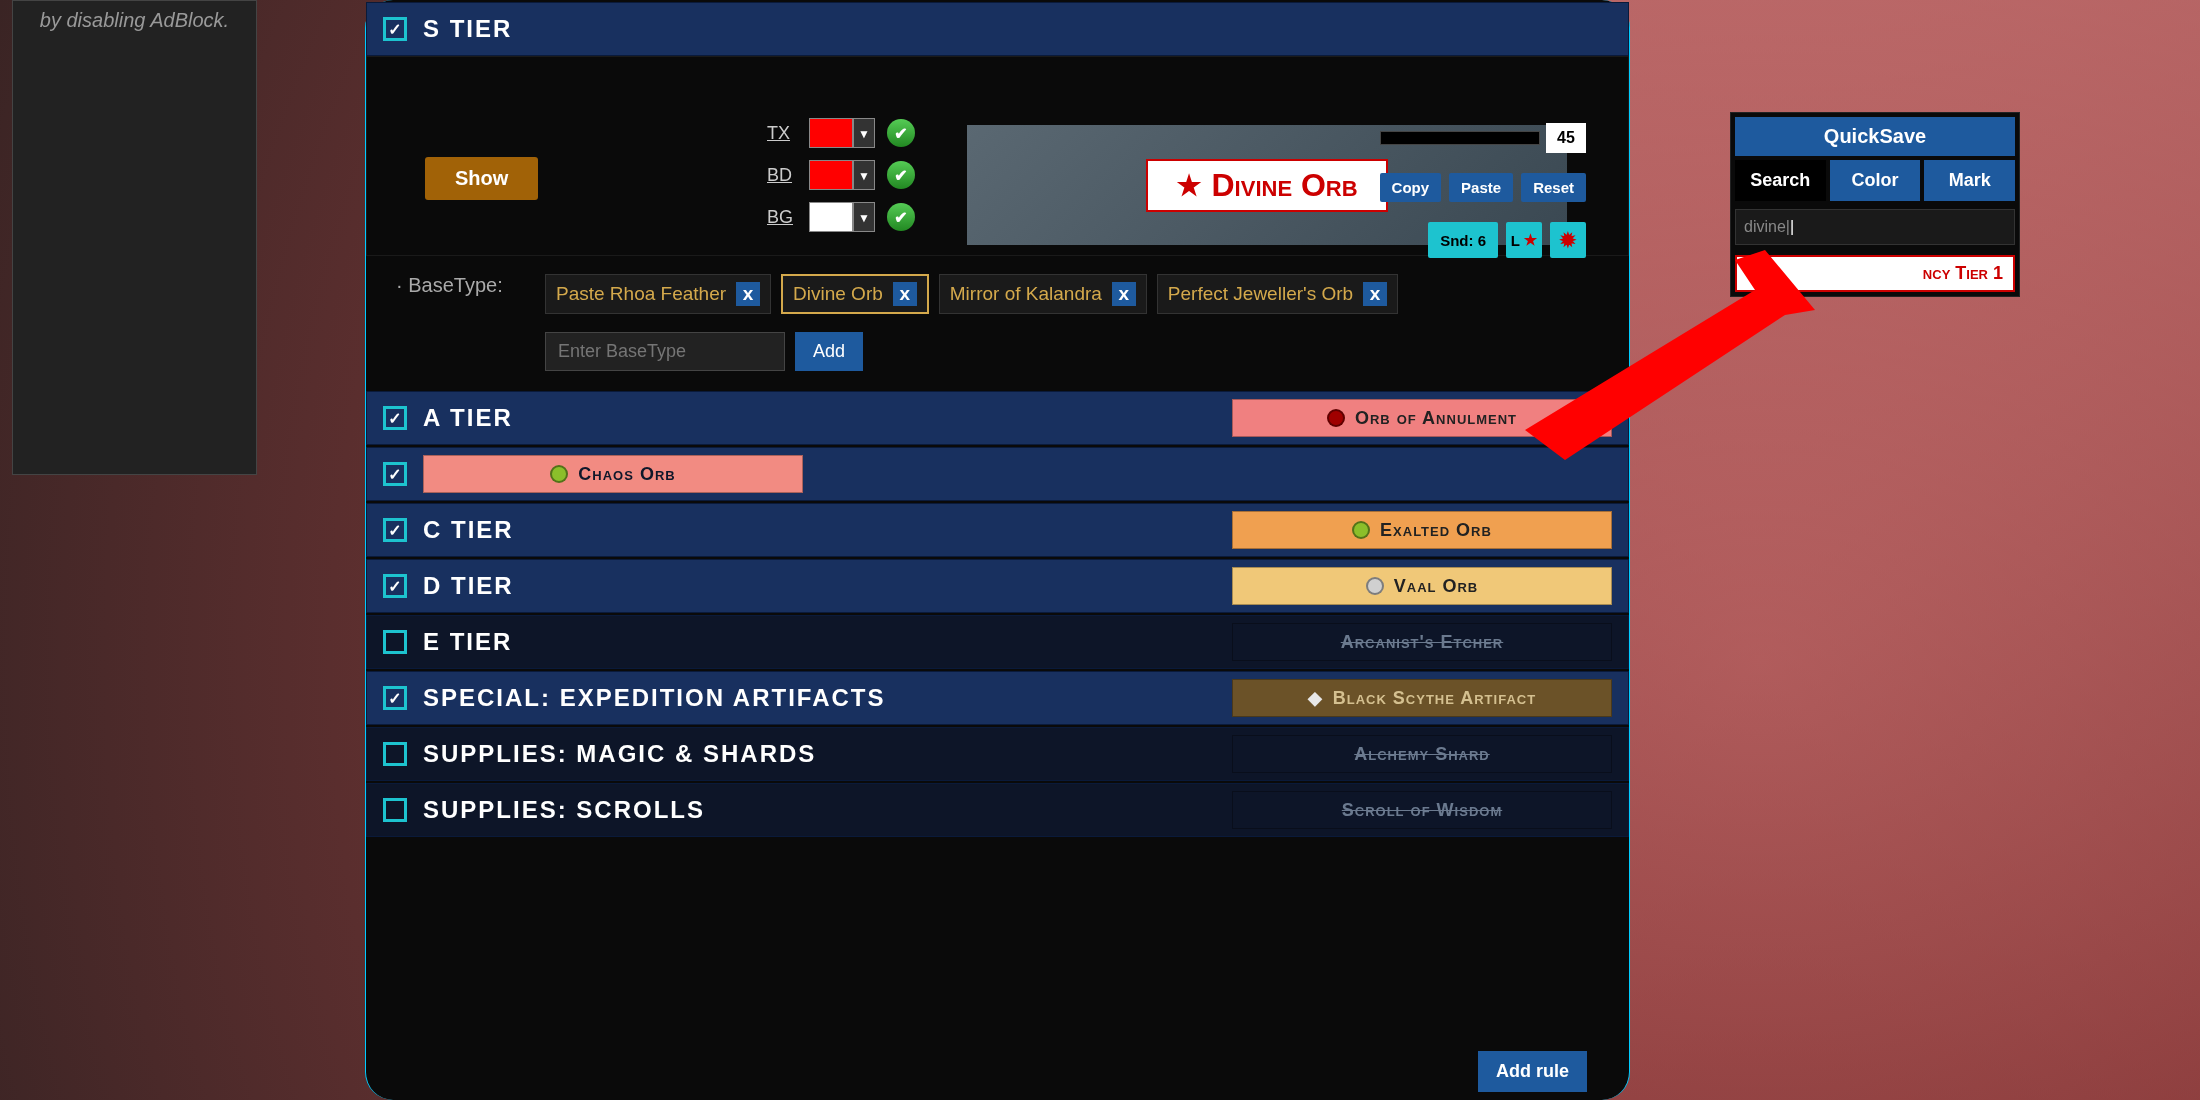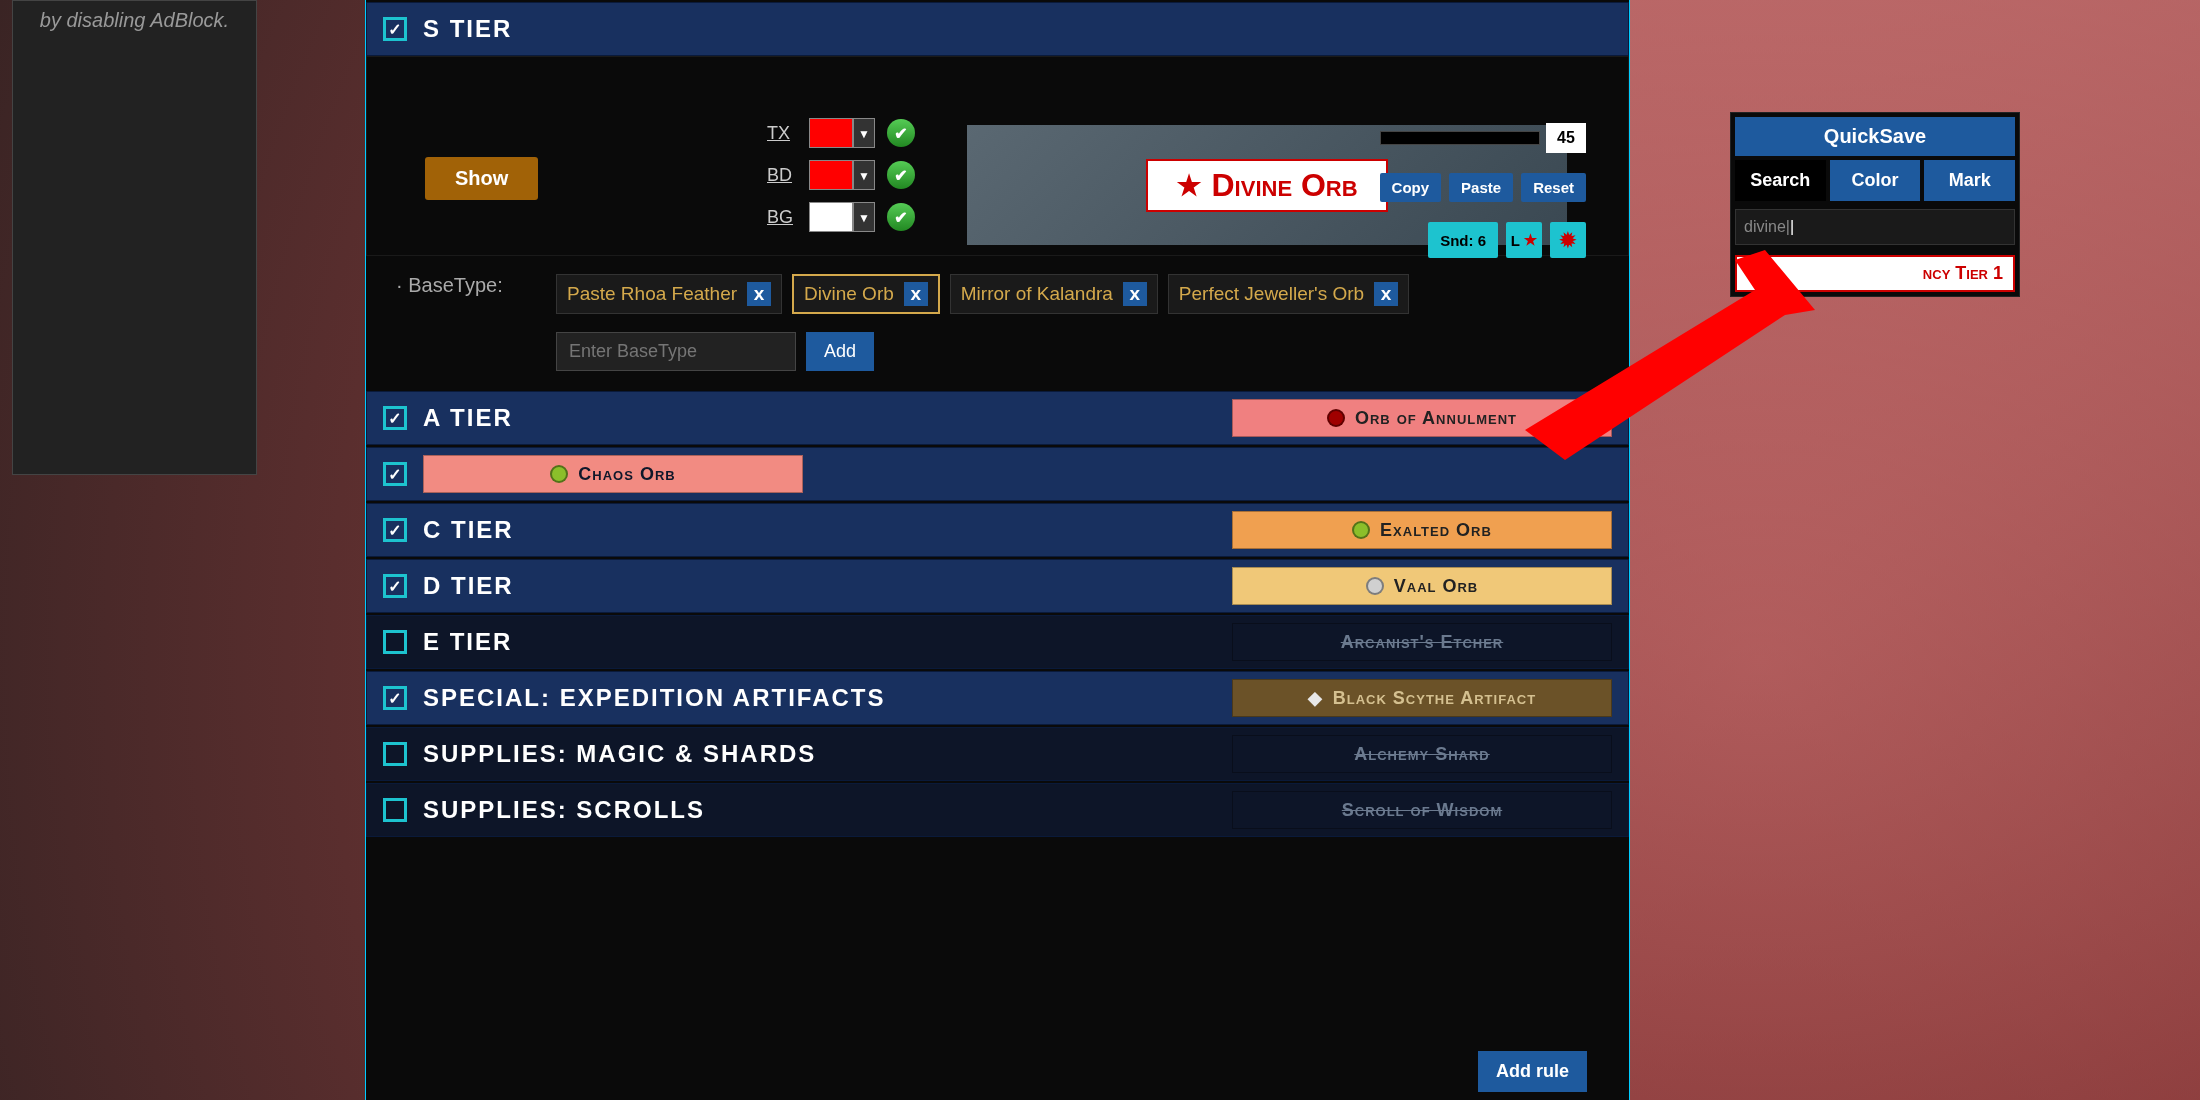--- a/index.html
+++ b/index.html
@@ -1,20 +1,20 @@
 <!DOCTYPE html>
 <html><head>
 <meta charset="utf-8">
 <style>
 * { margin:0; padding:0; box-sizing:border-box; font-family: 'Segoe UI', Tahoma, sans-serif; }
 body { background:#3a2424; width:2200px; height:1100px; overflow:hidden; position:relative; }
 .bg-art { position:absolute; inset:0; background:radial-gradient(circle at 80% 60%, #b55e5e 0%, #8a3d3d 40%, #3a2424 100%); }
 .bg-art::after{content:'';position:absolute;right:0;top:0;width:700px;height:1100px;background:linear-gradient(180deg,rgba(214,128,128,.6),rgba(140,60,60,.5));}
 .sidebar { position:absolute; left:0; top:0; width:245px; height:475px; background:#222; border:1px solid #444; padding:8px; color:#999; font-style:italic; text-align:center; font-size:20px;margin-left:12px; }
-.main { position:absolute; left:365px; top:0; width:1265px; height:1100px; background:#0a0a0a; border-left:1px solid #0cf; border-right:1px solid #0cf; }
+.main { position:absolute; left:365px; top:0; width:1265px; height:1100px; background:#0a0a0a; border-left:1px solid #0cf; border-right:1px solid #0cf;border-radius:28px; }
 .tier-section { margin:2px 0; }
 .tier-header { background:#18305f; display:flex; align-items:center; padding:8px 16px; height:54px; border:1px solid #0a1a3a; }
 .tier-header.dark { background:#0d1528; }
 .cb { width:24px; height:24px; border:3px solid #1dc3cf; background:transparent; display:flex; align-items:center; justify-content:center; margin-right:16px; flex:0 0 24px; cursor:pointer; }
 .cb.checked::after { content:'✓'; color:#fff; font-size:16px; font-weight:bold; }
 .tier-label { color:#fff; font-size:24px; font-weight:600; letter-spacing:2px; flex:1; }
 .preview-chip { width:380px; height:38px; display:flex; align-items:center; justify-content:center; font-size:18px; font-weight:600; border:1px solid rgba(0,0,0,.3); font-variant:small-caps; letter-spacing:1px; }
 .chip-orb { width:18px; height:18px; border-radius:50%; margin-right:10px; border:2px solid rgba(0,0,0,.4); }
 .expanded { background:#0a0a0a; border:1px solid #1a1a1a; padding:10px 30px; }
 .show-btn { background:#a16207; color:#fff; border:none; padding:10px 30px; font-size:20px; font-weight:600; cursor:pointer; border-radius:3px; }
@@ -28,21 +28,21 @@
 .preview-label { background:#fff; border:2px solid #c00; color:#c00; font-size:32px; font-weight:700; font-variant:small-caps; padding:6px 28px; display:flex; align-items:center; gap:10px; }
 .star { color:#c00; font-size:28px; }
 .right-ctrl { position:absolute; right:42px; top:66px; display:flex; flex-direction:column; align-items:flex-end; gap:20px; }
 .size-row { display:flex; align-items:center; }
 .size-bar { width:160px; height:14px; background:#000; border:1px solid #444; }
 .size-val { background:#fff; color:#000; width:40px; height:30px; text-align:center; line-height:30px; font-weight:bold; margin-left:6px; }
 .btn-row { display:flex; gap:8px; }
 .sbtn { background:#1e5a9e; color:#fff; border:none; padding:6px 12px; font-size:15px; font-weight:600; cursor:pointer; border-radius:2px; }
 .sbtn.cyan { background:#1dc3cf; color:#000; }
 .sbtn.icon { width:36px; padding:6px 0; display:flex; align-items:center; justify-content:center; }
-.basetype-row { display:flex; align-items:flex-start; padding:18px 30px; gap:20px; flex-wrap:wrap; }
+.basetype-row { display:flex; align-items:flex-start; padding:18px 30px; gap:9px; flex-wrap:wrap; }
 .bt-label { color:#aaa; font-size:20px; width:140px; }
 .bt-tags { display:flex; gap:10px; flex-wrap:wrap; flex:1; }
 .tag { background:#1a1a1a; border:1px solid #333; color:#d4a94c; padding:6px 10px; font-size:19px; display:flex; align-items:center; gap:10px; }
 .tag.hl { border:2px solid #d4a94c; }
 .tag-x { background:#1e5a9e; color:#fff; font-weight:bold; width:24px; height:24px; text-align:center; line-height:24px; cursor:pointer; }
 .bt-input { background:#222; border:1px solid #444; color:#14b8a6; padding:8px 12px; font-size:18px; width:240px; }
 .add-btn { background:#1e5a9e; color:#fff; border:none; padding:9px 18px; font-size:18px; cursor:pointer; }
 .add-rule { position:absolute; bottom:8px; right:42px; background:#1e5a9e; color:#fff; border:none; padding:10px 18px; font-size:18px; font-weight:600; cursor:pointer; }
 .top-expand { position:relative; height:200px; }
 .color-block { position:absolute; left:400px; top:58px; }

